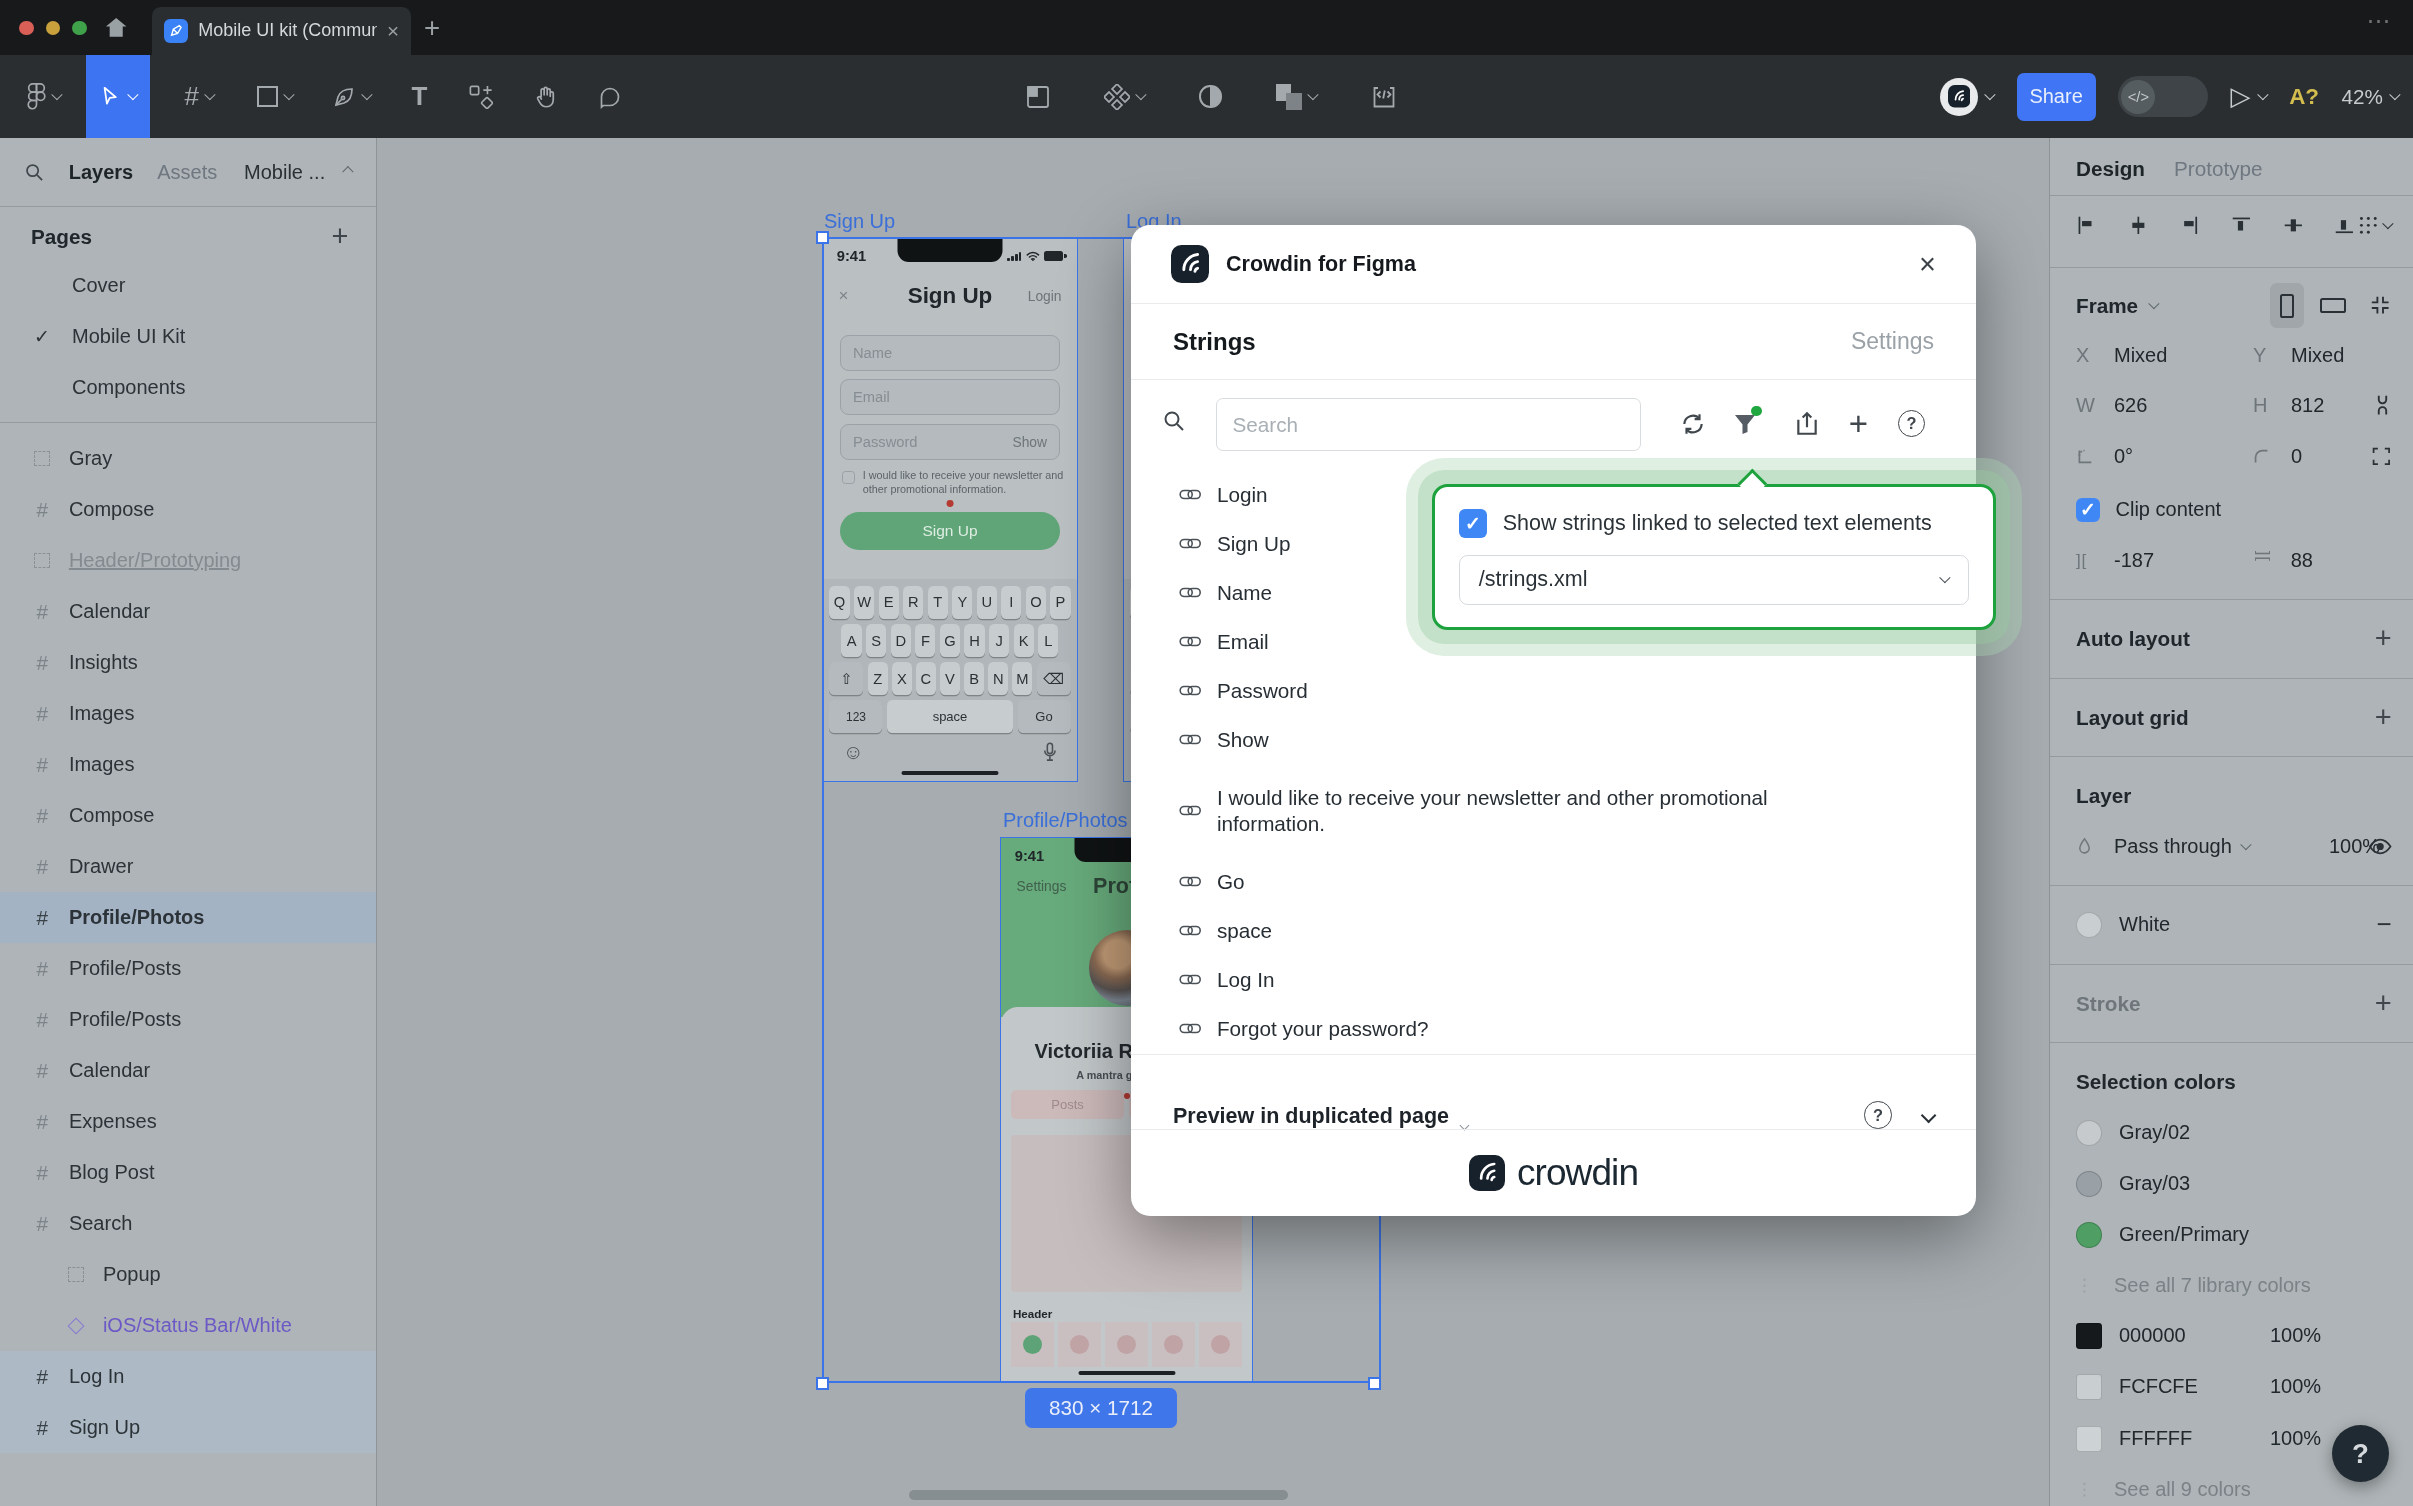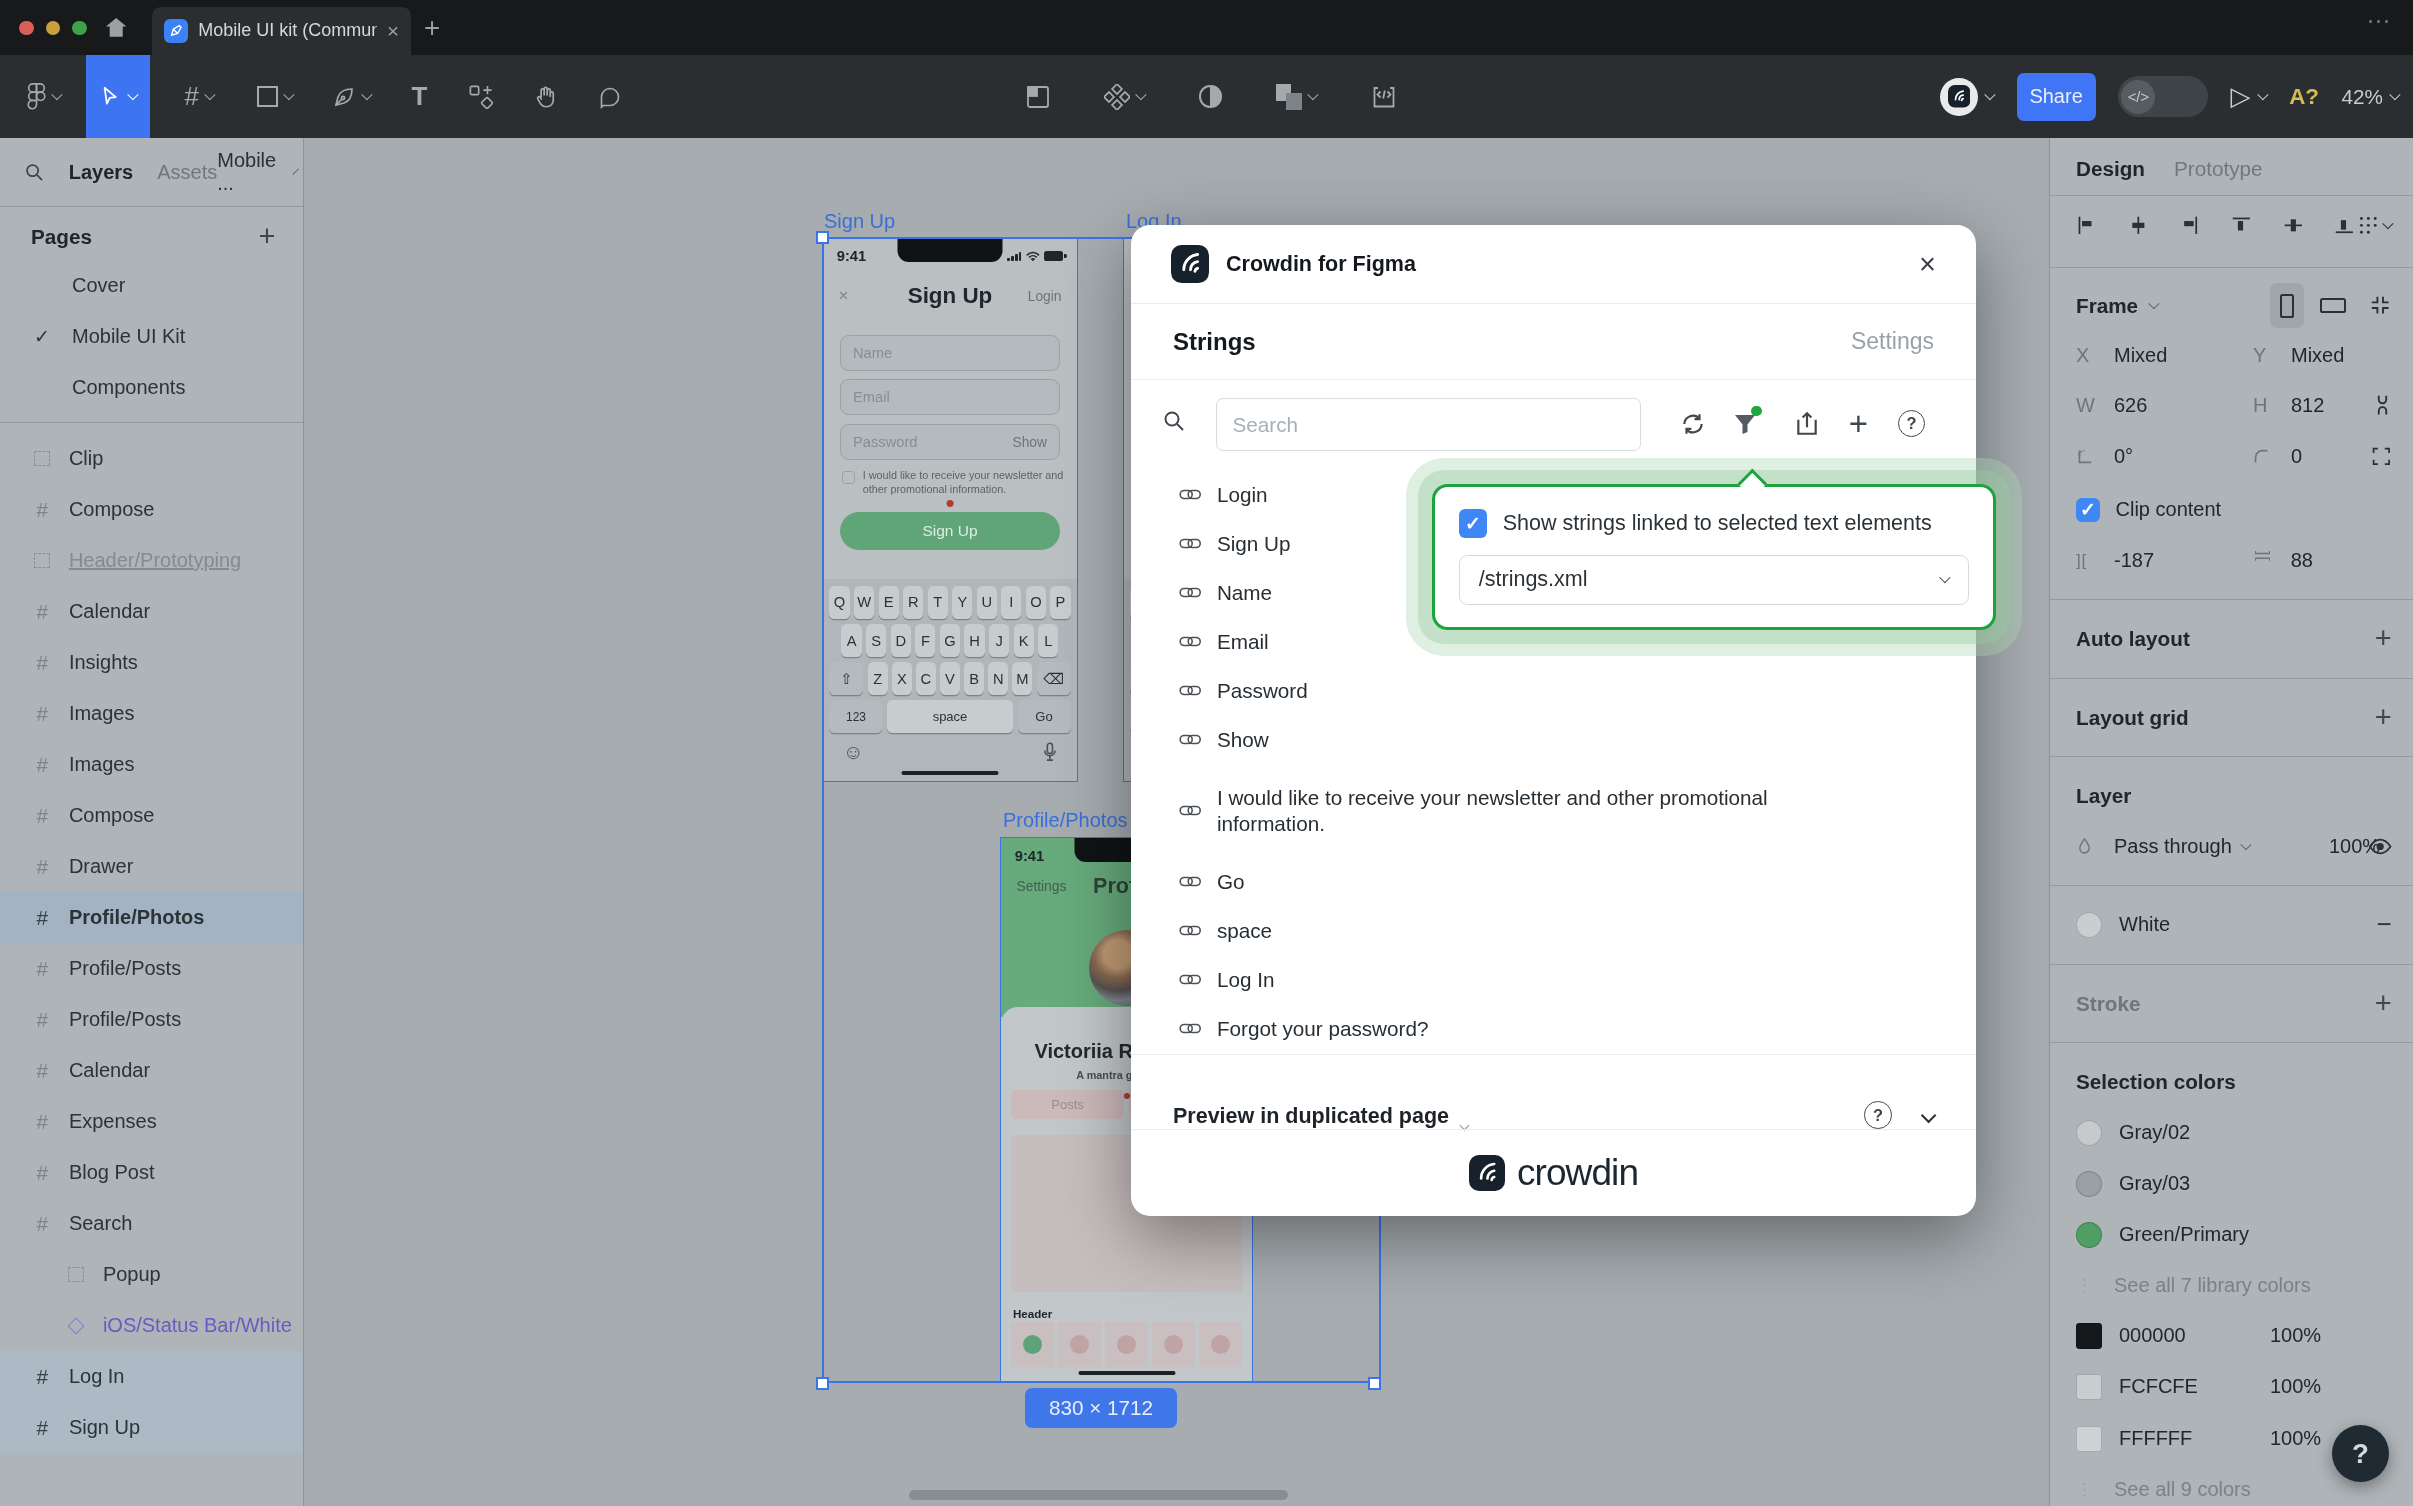--- a/index.html
+++ b/index.html
@@ -40,21 +40,21 @@
   .toolbar-right { position:absolute; right:13.8px; top:0; height:83px; display:flex; align-items:center; gap:22.4px; color:#c6cbce; }
   .avatar { width:38px; height:38px; border-radius:50%; background:#e8eaec; display:flex; align-items:center; justify-content:center; }
   .share-btn { width:79px; height:48px; border-radius:6.9px; background:#4076f5; color:#e9effb; font-size:20px; display:flex; align-items:center; justify-content:center; }
   .devtoggle { width:90px; height:41px; border-radius:20.7px; background:#3e4448; display:flex; align-items:center; padding:3.4px; }
   .devtoggle .knob { width:34px; height:34px; border-radius:50%; background:#565d61; color:#c3c8cb; font-size:14.7px; display:flex; align-items:center; justify-content:center; }
   .play::before{content:"▷"; font-size:26px;}
   .ahint { color:#d3bd4e; font-size:22.4px; font-weight:bold; }
   .zoomer { font-size:20.7px; display:flex; align-items:center; gap:8.6px; }
 
   
-  .sidebar { position:absolute; left:0; top:138px; width:304px; height:1369px; background:#aeb4b7; border-right:0.9px solid rgba(0,0,0,.18); }
+  .sidebar { position:absolute; left:0; top:138px; width:377px; height:1369px; background:#aeb4b7; border-right:0.9px solid rgba(0,0,0,.18); }
   .sb-head { position:absolute; left:0; top:0; width:100%; height:69px; display:flex; align-items:center; border-bottom:0.9px solid rgba(0,0,0,.14); }
   .sb-search { margin-left:24px; color:#3f464c; }
   .sb-tab { font-size:20px; margin-left:24px; color:#6f7780; }
   .sb-tab.active { color:#1e2529; font-weight:bold; }
   .sb-file { margin-left:auto; font-size:20px; color:#2a3135; }
   .sb-file-chev { margin:0 24px 0 19px; color:#5f686d; }
   .pages-head { position:absolute; left:0; top:76px; width:100%; height:45px; display:flex; align-items:center; }
   .pages-head .lbl { margin-left:31px; font-size:20.7px; font-weight:bold; color:#20272c; }
   .pages-plus { margin-left:auto; margin-right:27.6px; font-size:29px; color:#3f464c; }
   .pages-plus::before{content:"+";}
@@ -381,21 +381,21 @@
         <span class="page-check"></span>
         <span class="lbl">Mobile UI Kit</span>
       </div>
     <div class="page-row" style="top:224px;">
         <span class="lbl">Components</span>
       </div>
     <div class="sb-div" style="top:284px;"></div>
     <div id="layer-list">
         <div class="layer-row">
           <span class="lyr-ico dashbox"></span>
-          <span class="lyr-label">Clip</span>
+          <span class="lyr-label">Gray</span>
         </div>
         <div class="layer-row">
           <span class="lyr-ico hash"></span>
           <span class="lyr-label">Compose</span>
         </div>
         <div class="layer-row dim">
           <span class="lyr-ico dashbox"></span>
           <span class="lyr-label">Header/Prototyping</span>
         </div>
         <div class="layer-row">

